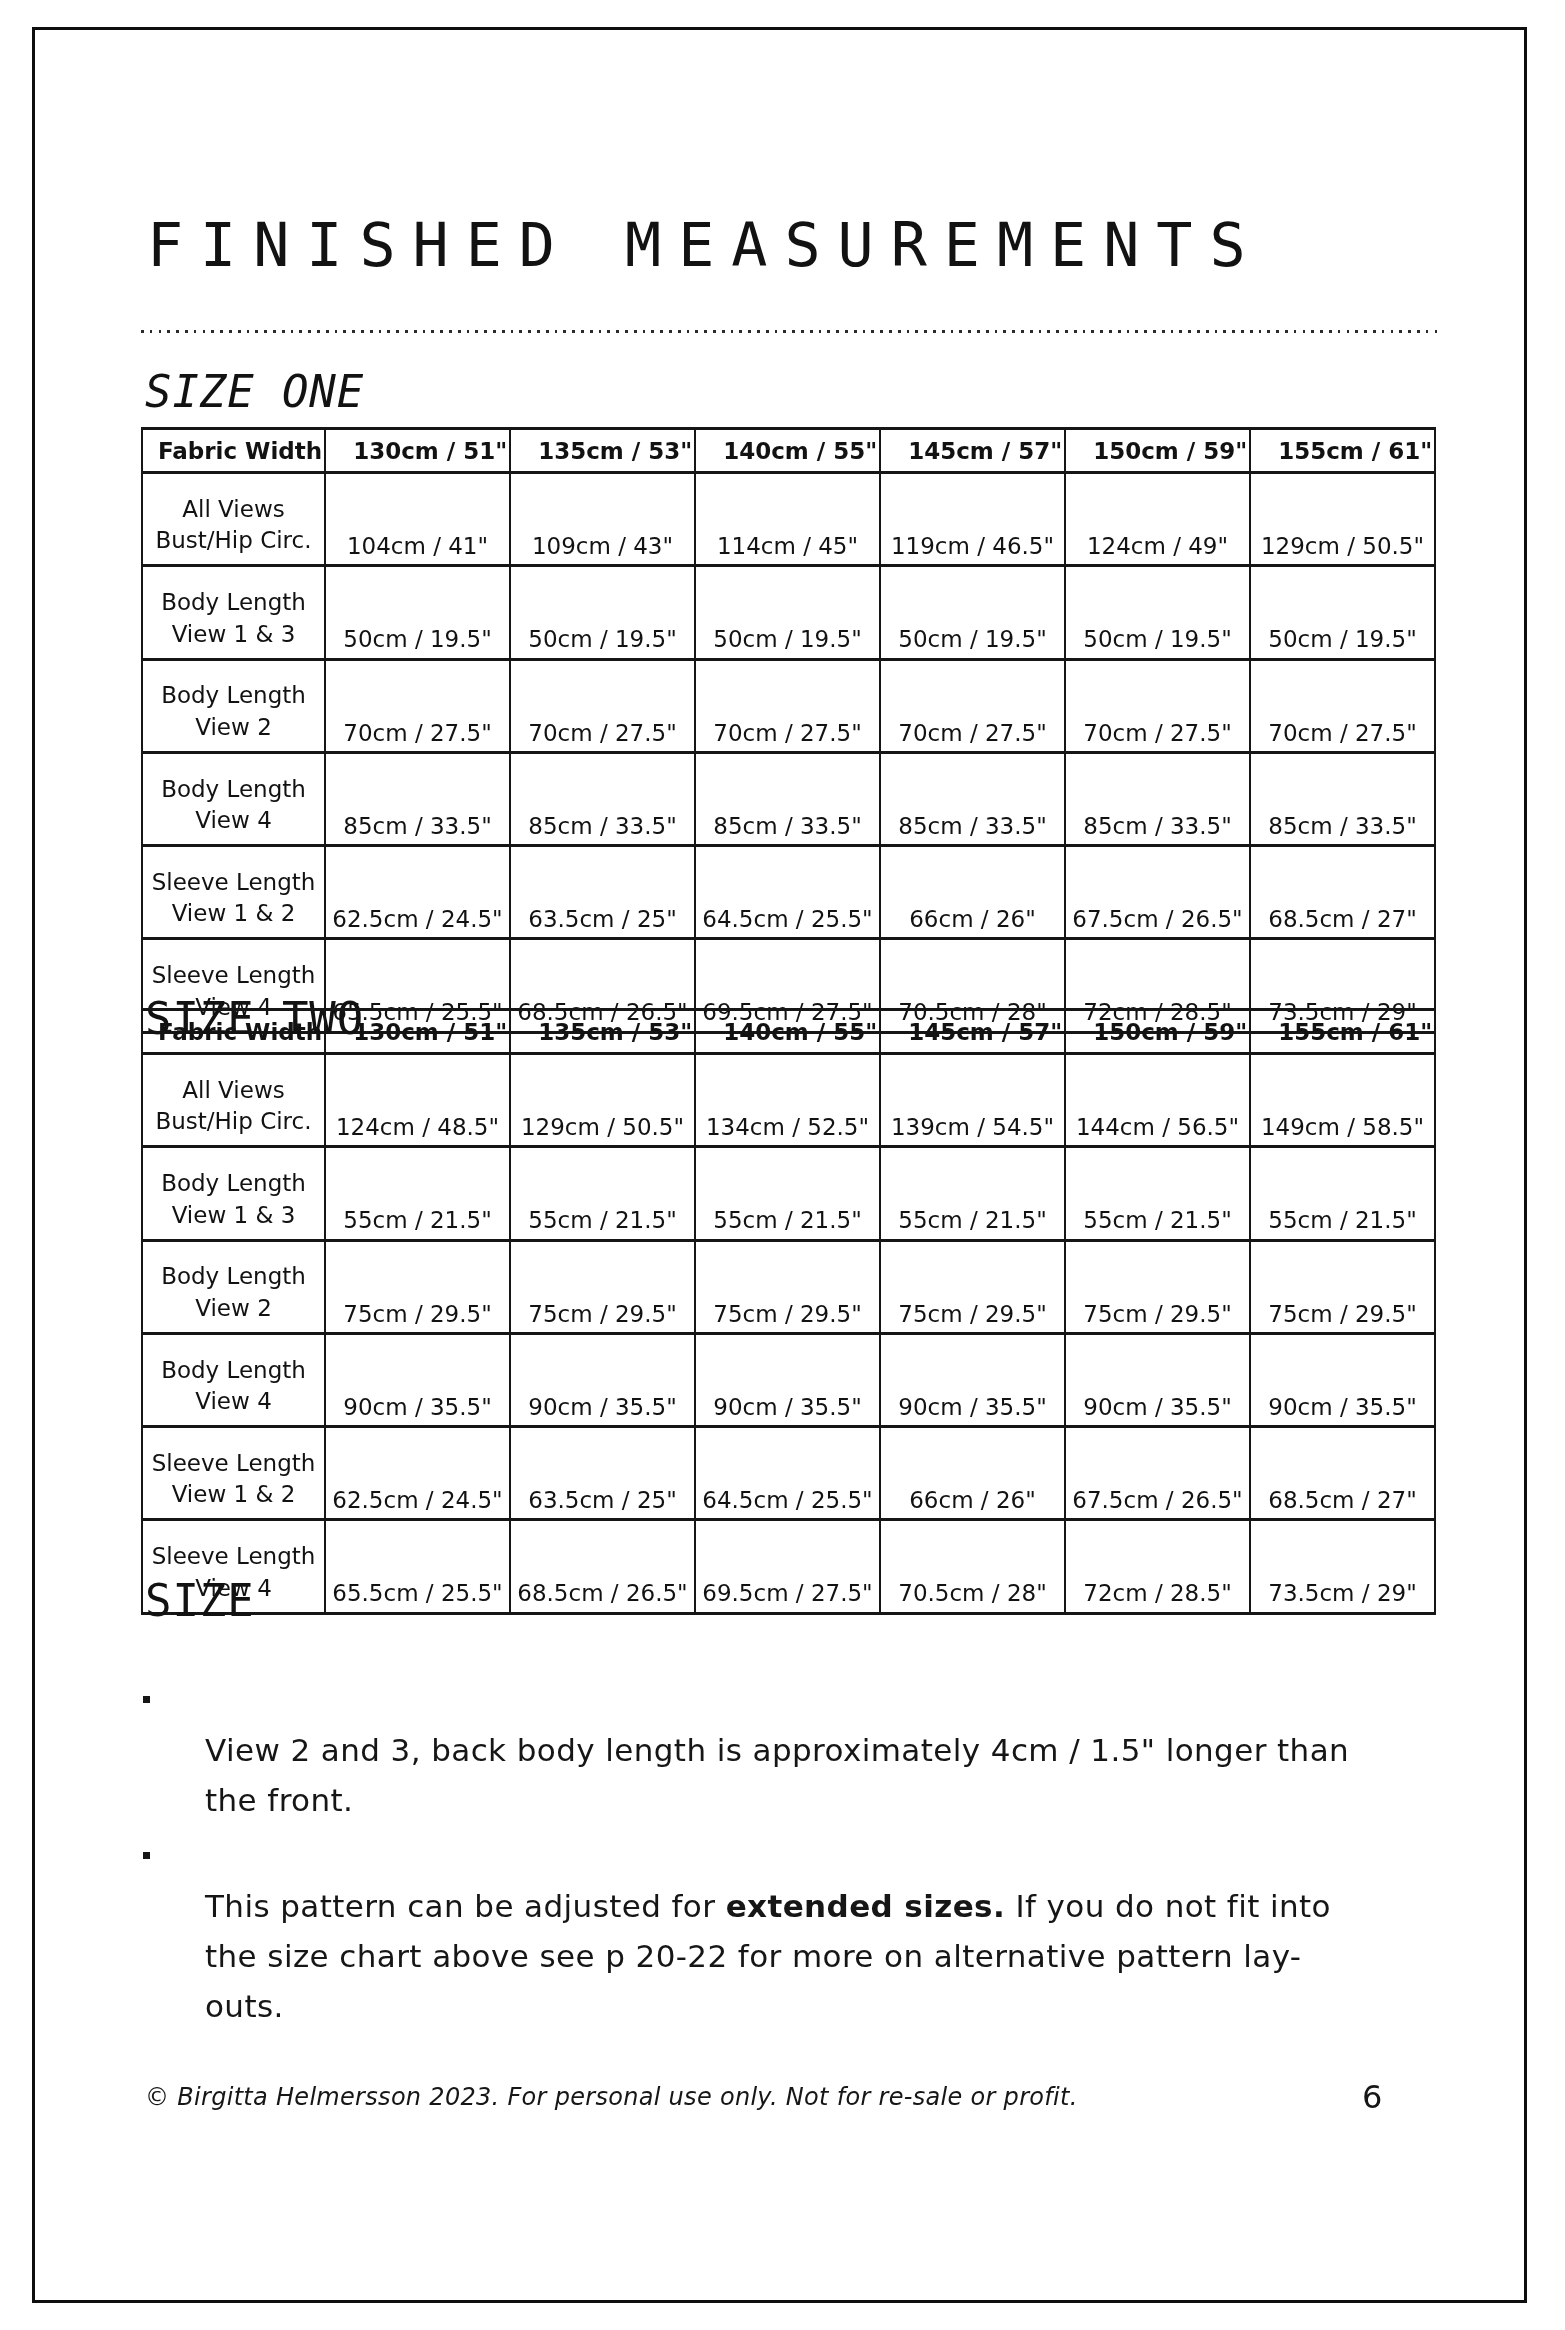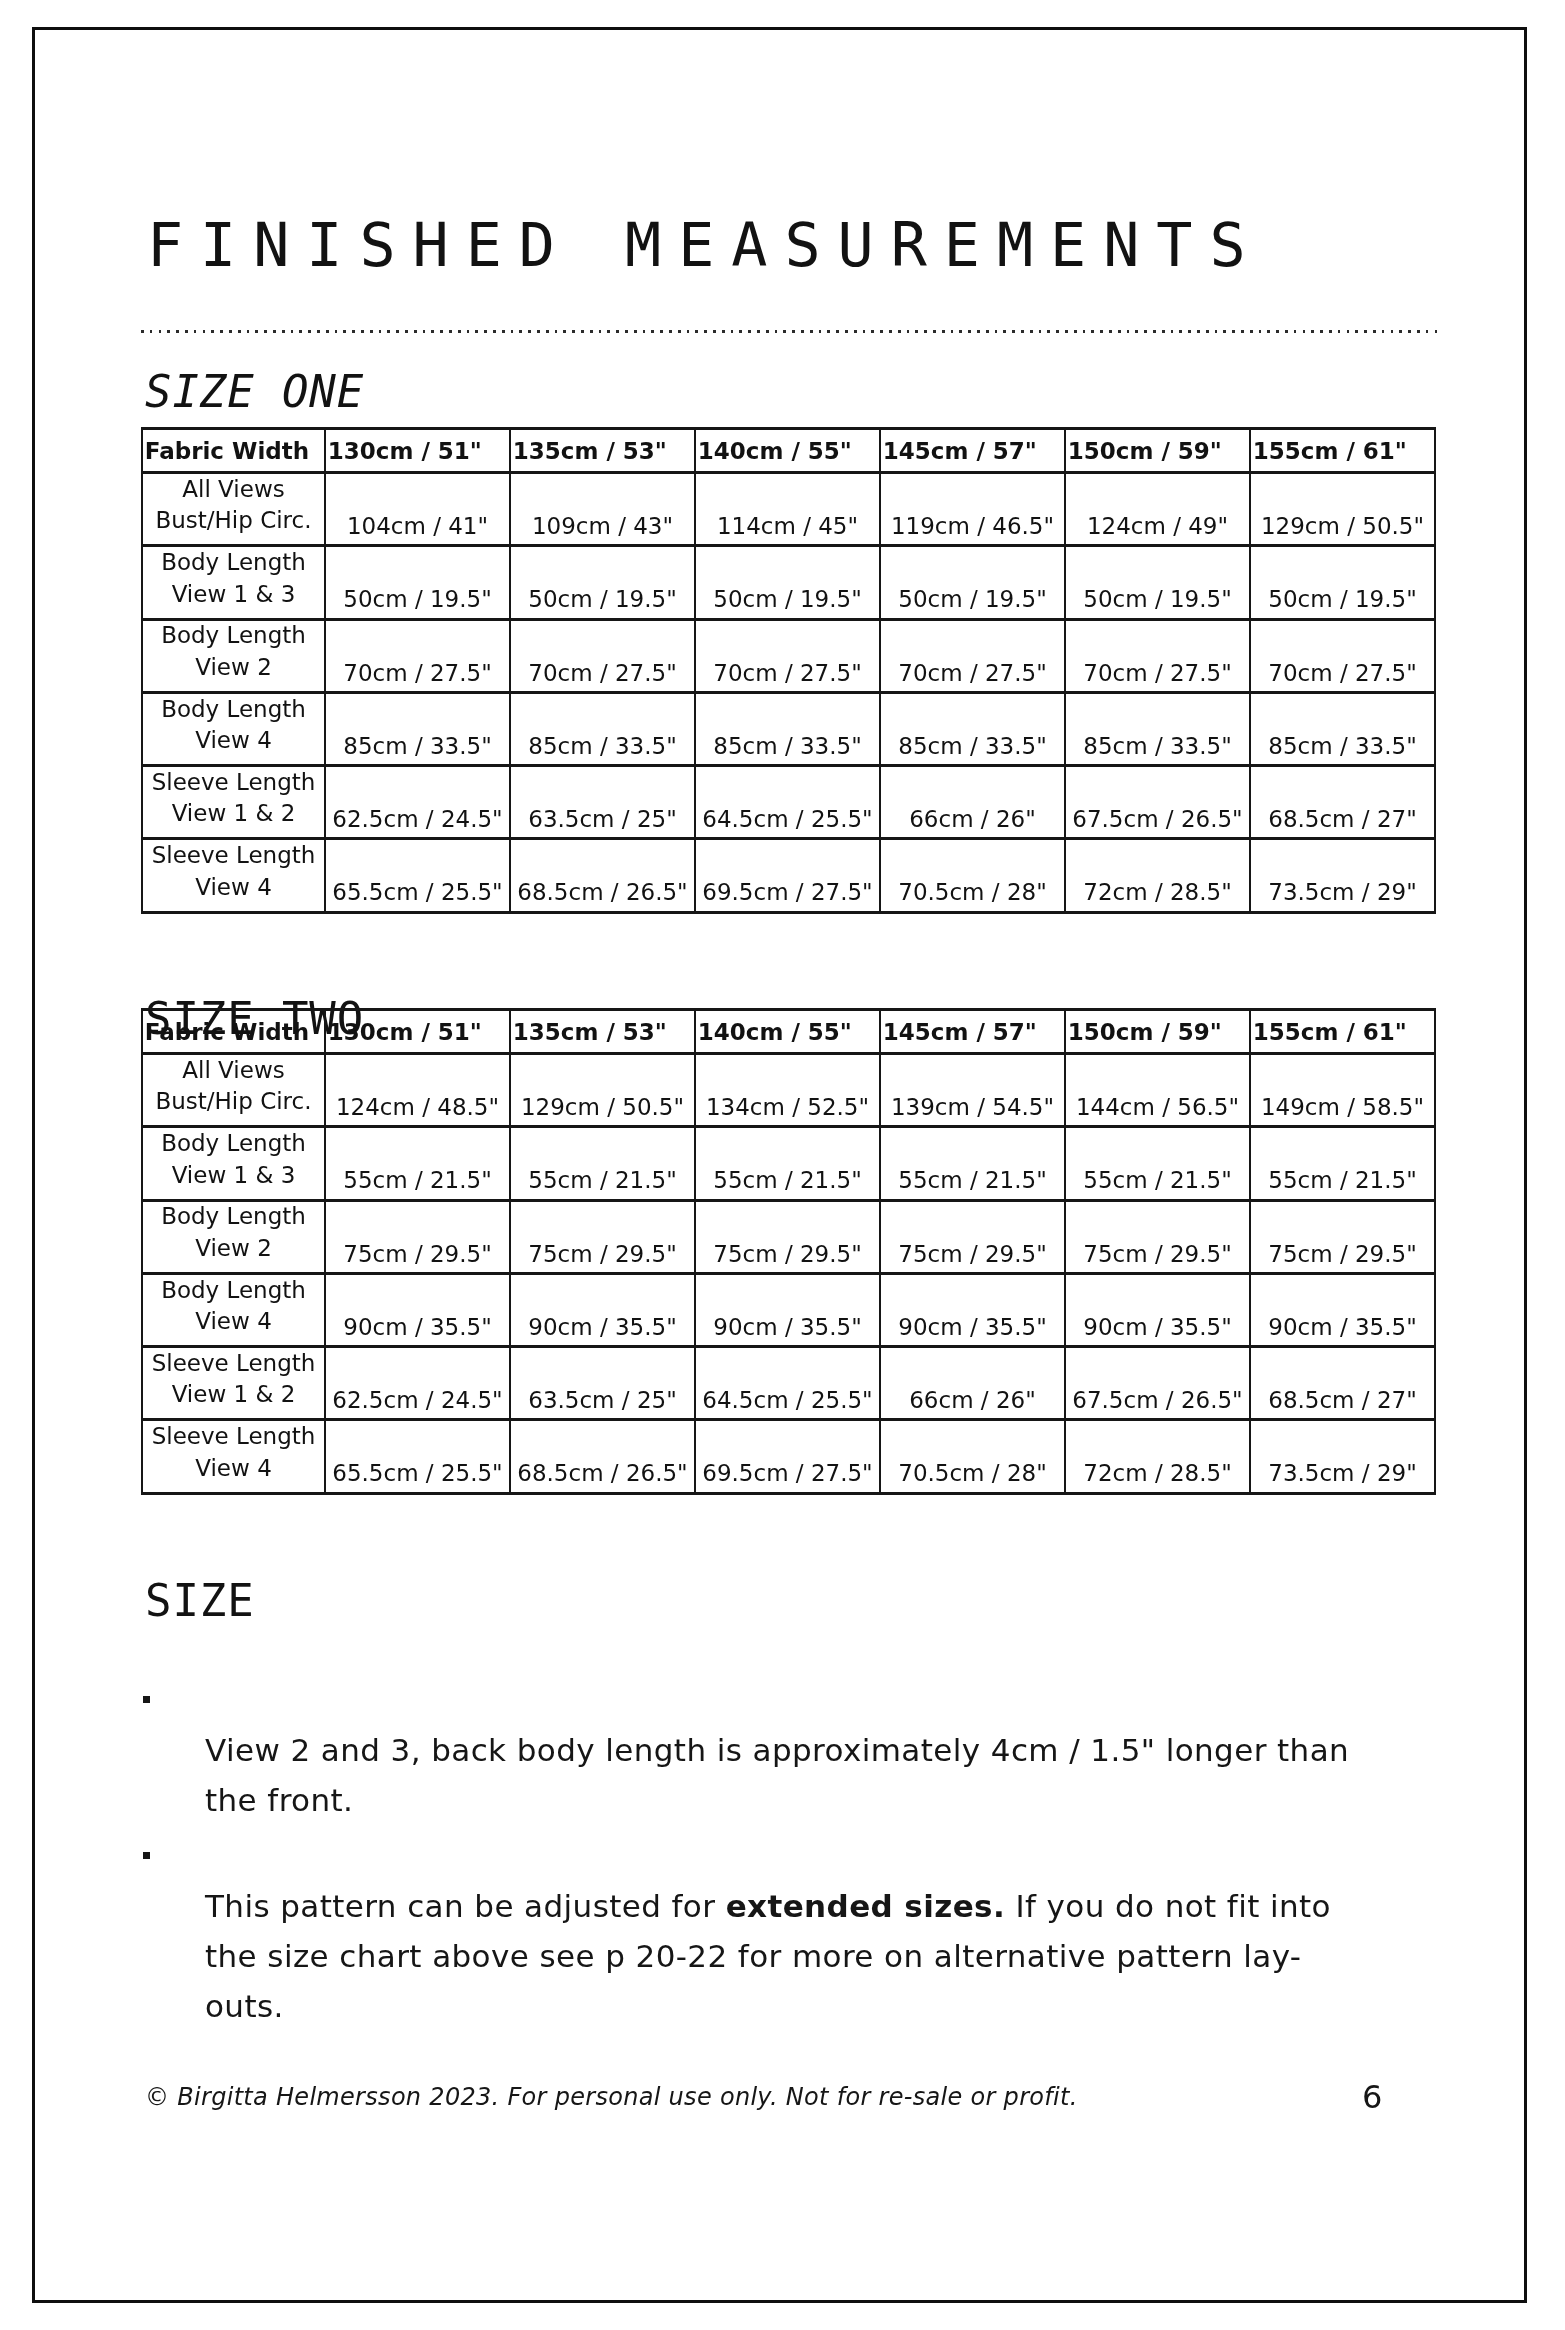--- a/index.html
+++ b/index.html
@@ -64,41 +64,42 @@
   table.meas-table th, table.meas-table td {
     border-left: 2.7px solid #161616;
     border-right: 2.7px solid #161616;
     border-top: 3.5px solid #161616;
     border-bottom: 3.5px solid #161616;
     overflow: hidden;
   }
   table.meas-table th {
     height: 44px;
     font-weight: bold;
-    text-align: left;
+    text-align: right;
     vertical-align: middle;
     padding: 0 1.8px;
   }
   table.meas-table th:first-child, table.meas-table td:first-child { width: 183px; }
   table.meas-table td {
     height: 65px;
     text-align: center;
     vertical-align: bottom;
     padding: 0 1.8px 5.3px 1.8px;
     white-space: nowrap;
   }
   td.label-cell { padding: 0; vertical-align: top; }
   .label-wrap {
     display: flex;
     flex-direction: column;
     justify-content: space-between;
     height: 65px;
     padding: 1.8px 0 5.3px 0;
     line-height: 26.5px;
     white-space: nowrap;
+    margin-top: 20px;
   }
 
   .notes-bullet {
     position: absolute;
     left: 141px;
     width: 1272px;
     padding-left: 64px;
     font-size: 31px;
     line-height: 50px;
     letter-spacing: 0.4px;

